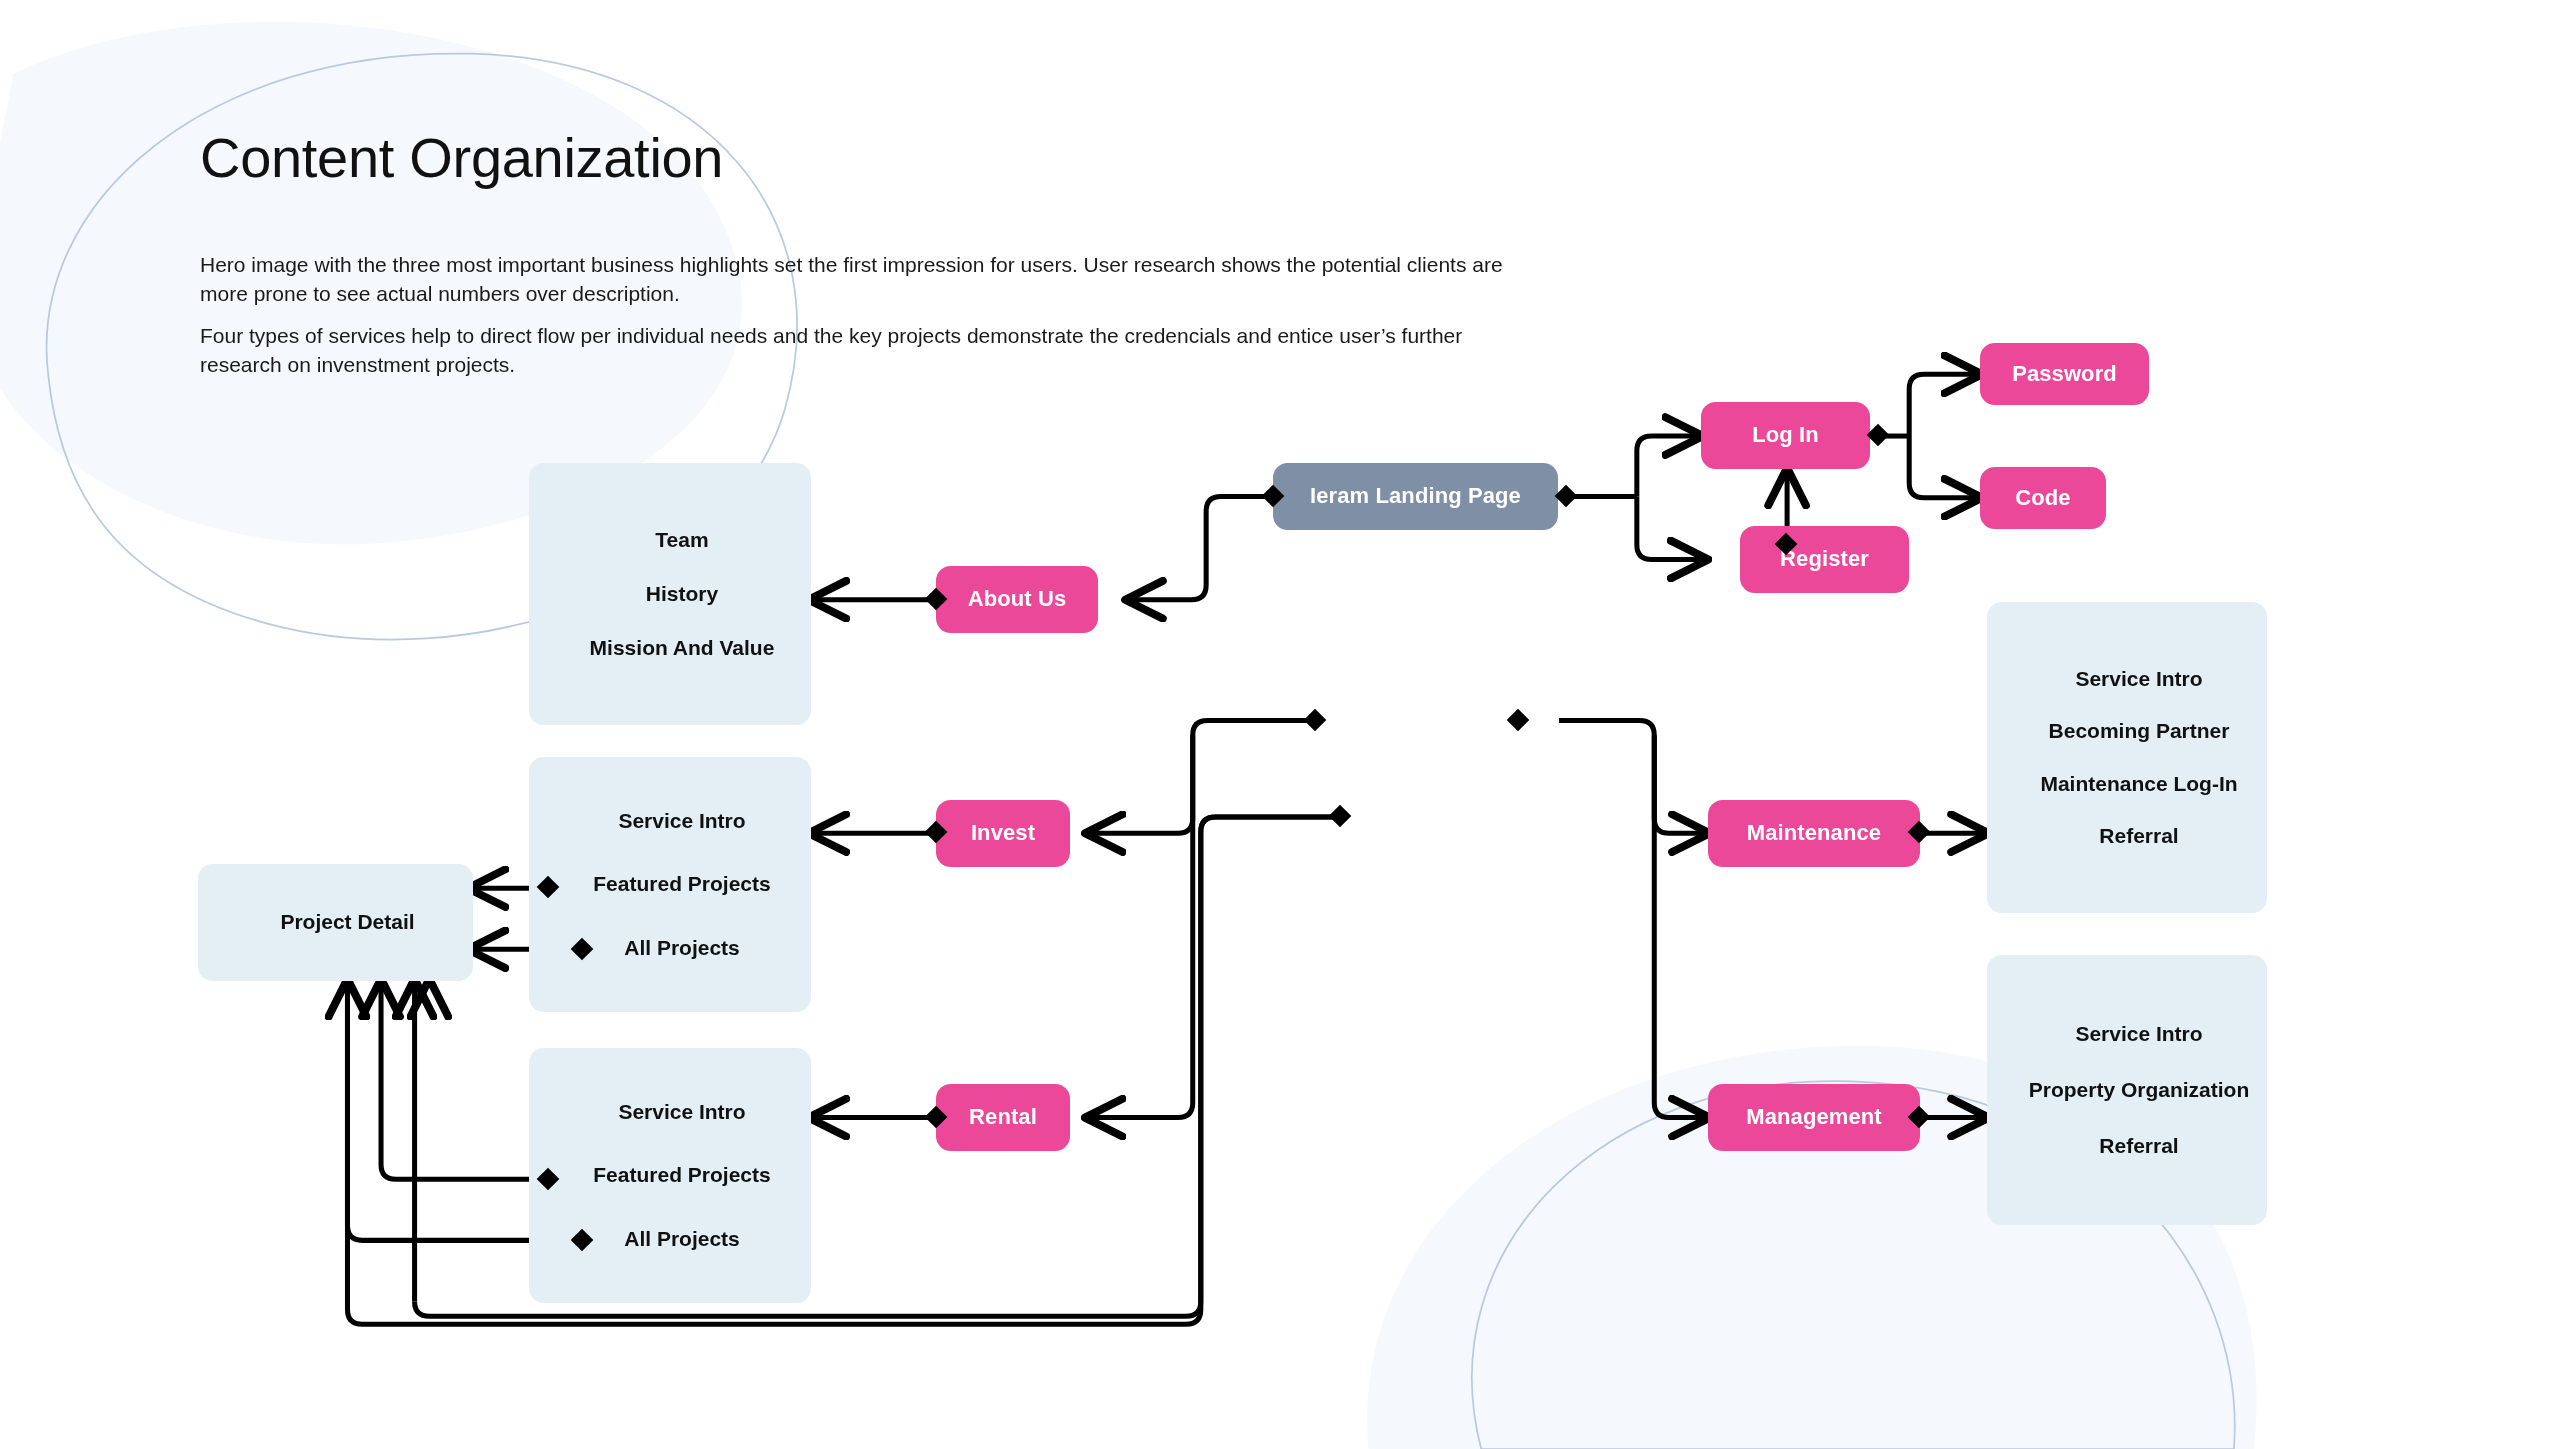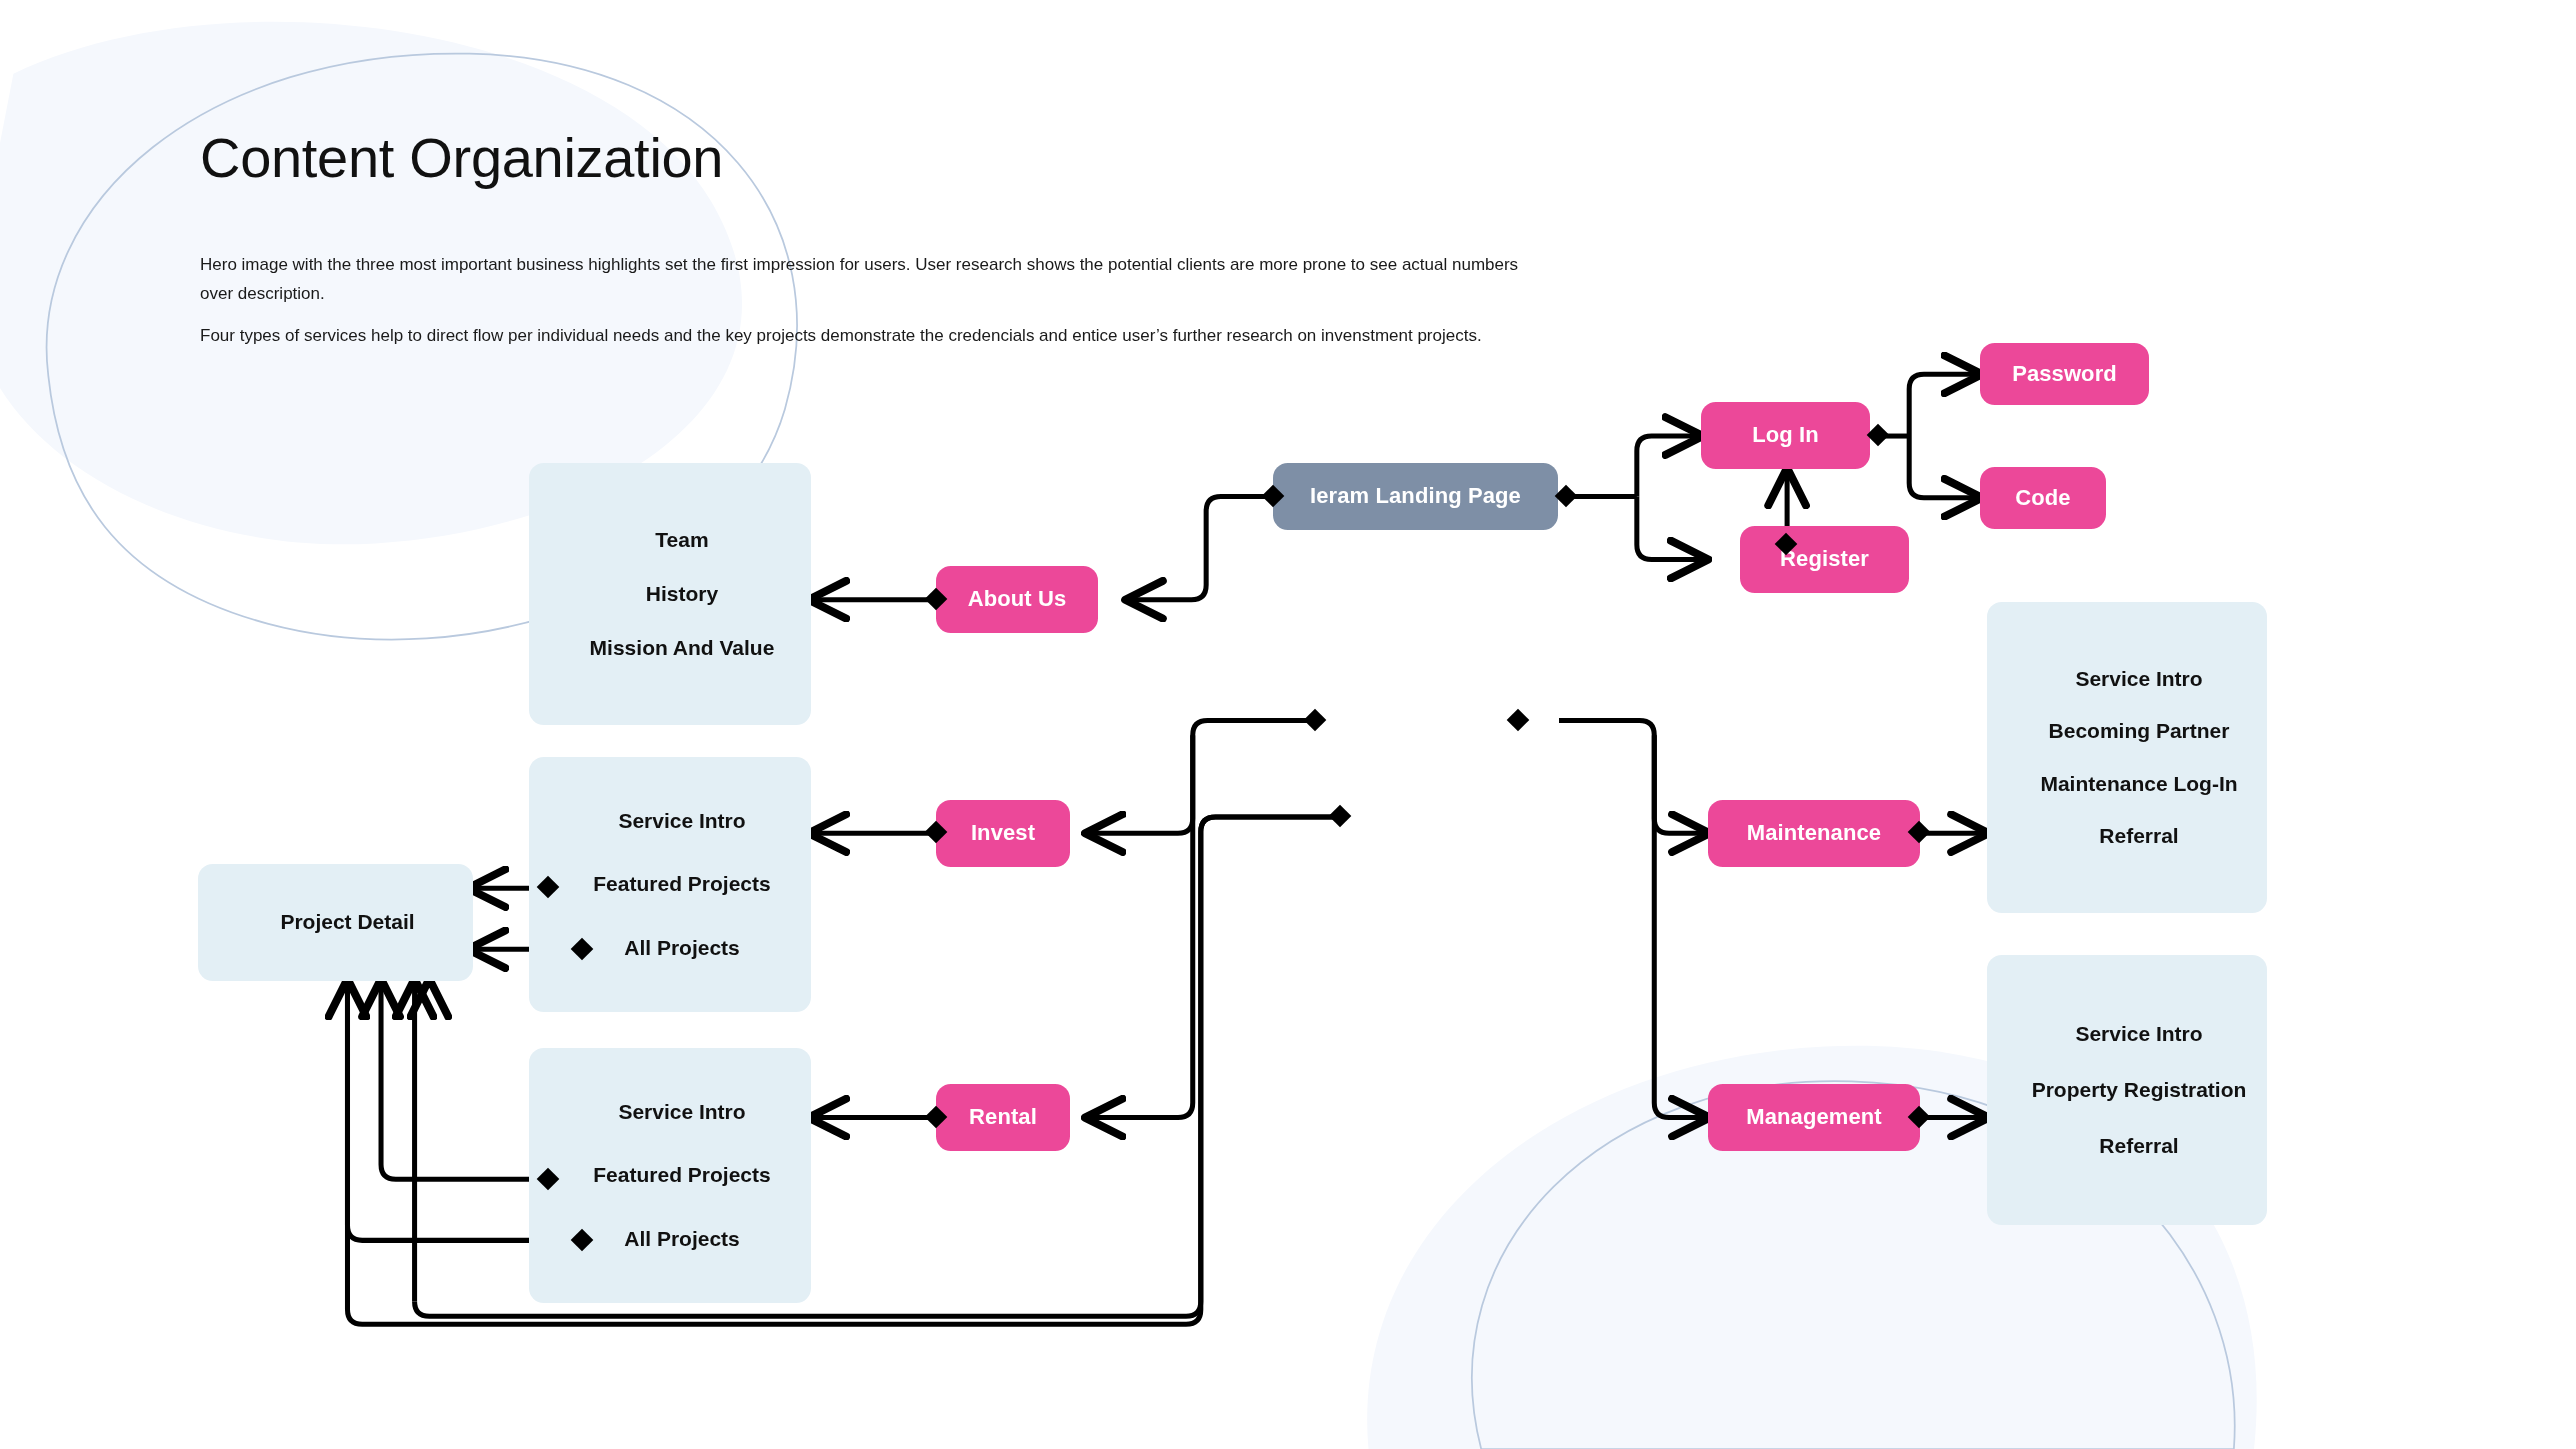--- a/index.html
+++ b/index.html
@@ -6,21 +6,21 @@
   body{width:2576px;height:1449px;position:relative;overflow:hidden;
        font-family:"Liberation Sans","DejaVu Sans",sans-serif;}
   #stage{position:absolute;inset:0;width:2576px;height:1449px;}
 
   #bg-decor{position:absolute;left:0;top:0;width:2576px;height:1449px;z-index:0;pointer-events:none;}
   #wires{position:absolute;left:0;top:0;width:2576px;height:1449px;z-index:2;pointer-events:none;}
 
   .hdr{position:absolute;z-index:3;}
   #page-title{left:200px;top:125px;font-size:56px;font-weight:400;color:#111111;
               letter-spacing:-0.3px;white-space:nowrap;}
-  #desc{left:200px;top:250px;width:1348px;font-size:17px;line-height:29px;color:#1a1a1a;}
+  #desc{left:200px;top:250px;width:1348px;font-size:21px;line-height:29px;color:#1a1a1a;}
   #desc p{margin:0 0 12.7px 0;}
 
   .node{position:absolute;z-index:4;box-sizing:border-box;display:flex;
         align-items:center;justify-content:center;text-align:center;}
 
   .pill{border-radius:14.8px;color:#ffffff;font-weight:700;font-size:22px;
         letter-spacing:0.1px;line-height:1.1;}
   .pill-brown{background:#ec4899;}
   .pill-slate{background:#7e8fa6;}
 
@@ -145,21 +145,21 @@
 
   <div class="node panel p-maint" style="left:1987px;top:602px;width:280px;height:311px;">
     <div class="row">Service Intro</div>
     <div class="row">Becoming Partner</div>
     <div class="row">Maintenance Log-In</div>
     <div class="row">Referral</div>
   </div>
 
   <div class="node panel p-mgmt" style="left:1987px;top:955px;width:280px;height:270px;">
     <div class="row">Service Intro</div>
-    <div class="row">Property Registration</div>
+    <div class="row">Property Organization</div>
     <div class="row">Referral</div>
   </div>
 
   <div class="node panel p-detail" style="left:198px;top:864px;width:275px;height:117px;">
     <div class="row">Project Detail</div>
   </div>
 
   <div class="node pill pill-slate" style="left:1273px;top:463px;width:285px;height:67px;">Ieram Landing Page</div>
 
   <div class="node pill pill-brown" style="left:1701px;top:402px;width:169px;height:67px;">Log In</div>

